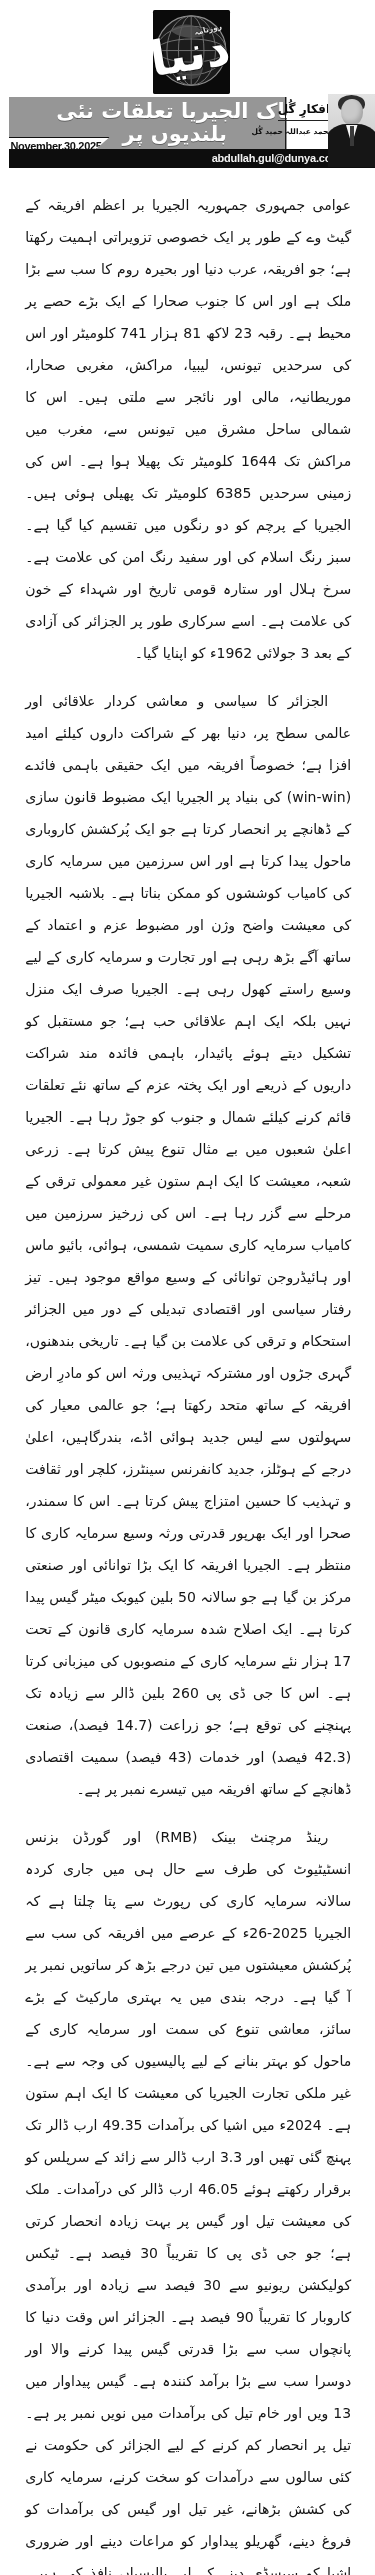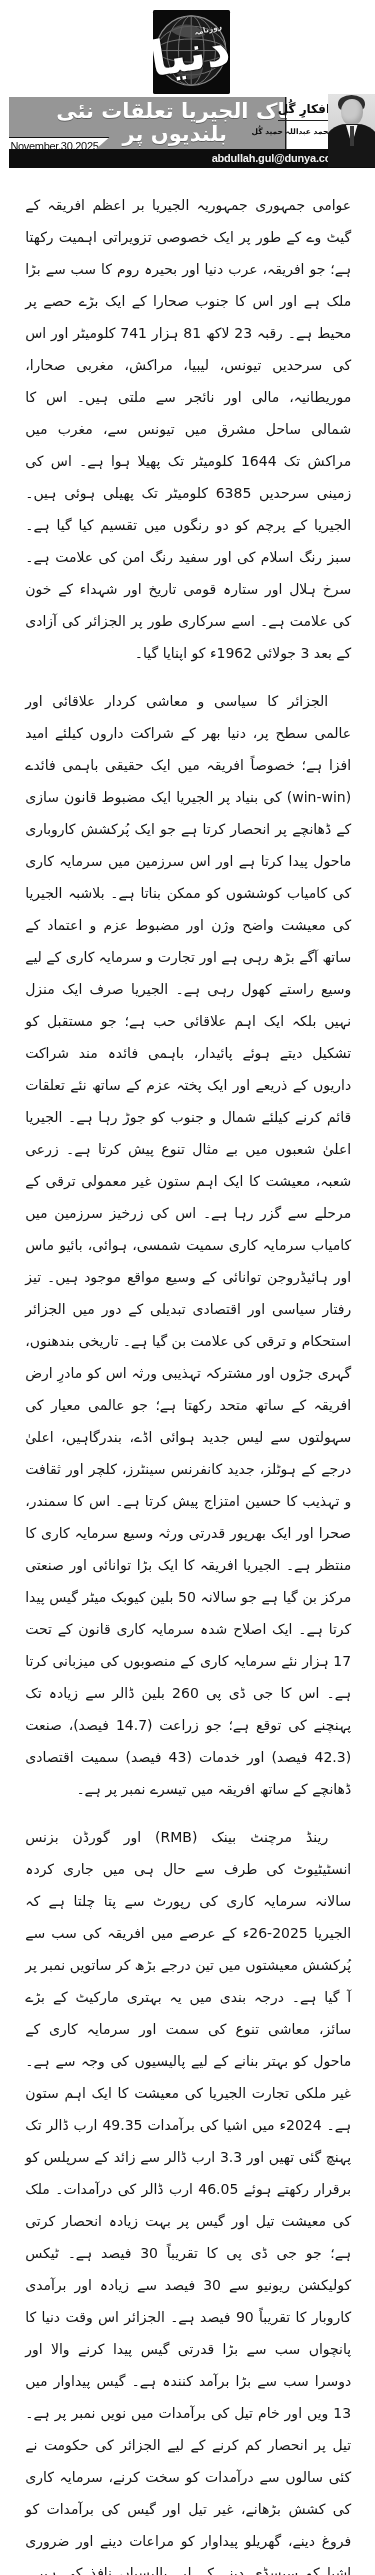--- a/index.html
+++ b/index.html
@@ -49,21 +49,21 @@
 
   
   .date-strip{
     position:absolute;left:8.7px;top:137px;width:101px;height:15px;
     background:#ffffff;border-top:1.7px solid #111;
     clip-path:polygon(0 0,101px 0,84px 15px,0 15px);
     display:flex;align-items:center;
   }
   .date-strip span{
     font-family:"Liberation Sans",sans-serif;
-    font-weight:normal;font-size:11px;color:#111;
+    font-weight:bold;font-size:11px;color:#111;
     padding-left:1.7px;letter-spacing:-0.3px;
   }
 
   
   .author-box{
     position:absolute;left:287px;top:95px;width:88px;height:54px;
     background:#ffffff;
   }
   .column-title{
     position:absolute;right:45px;top:7px;

